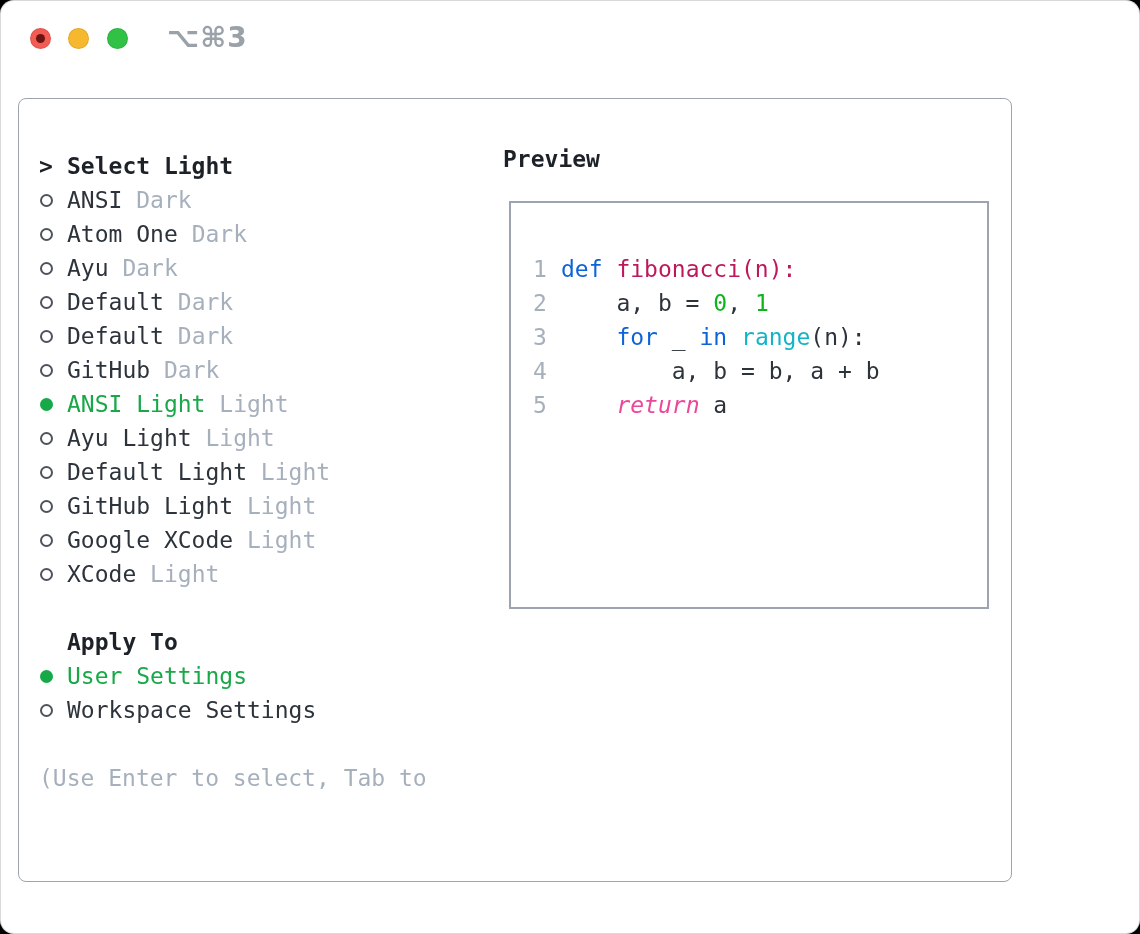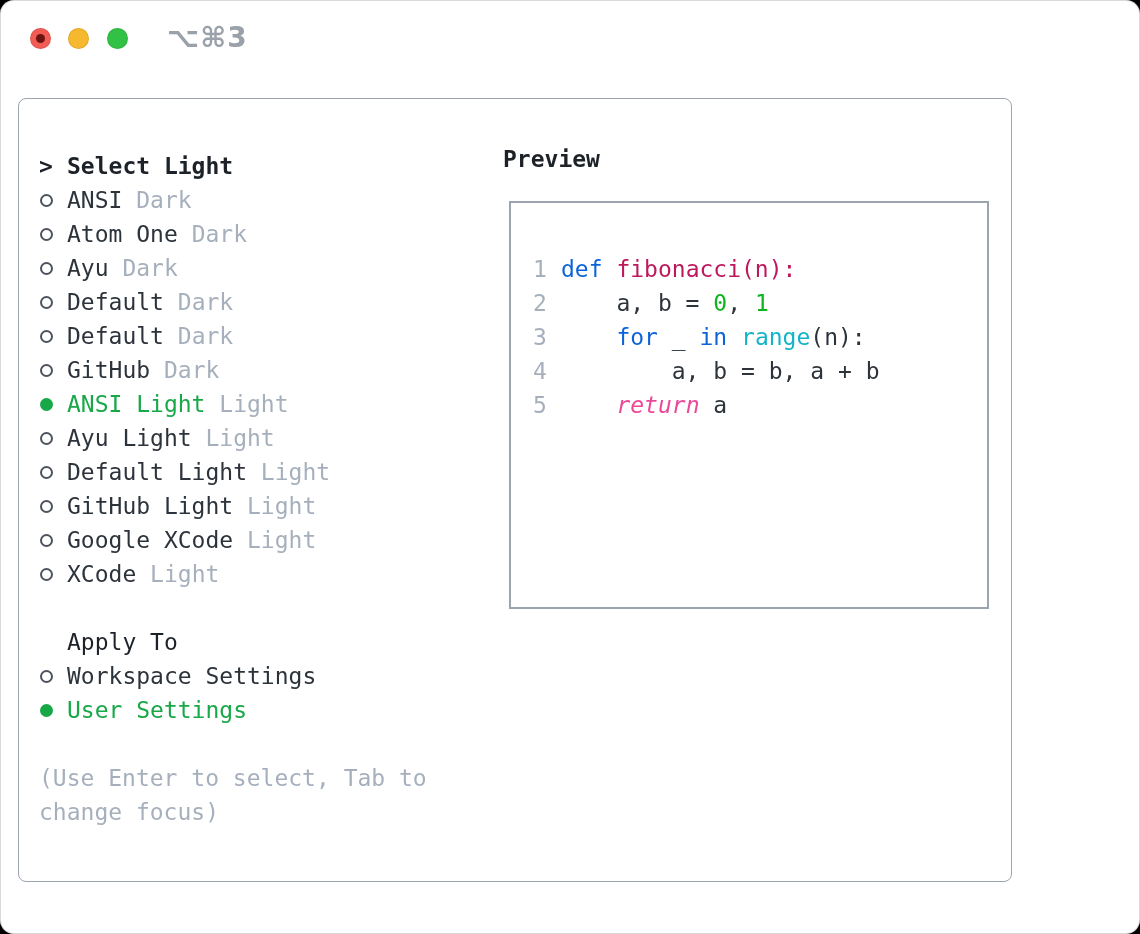--- a/index.html
+++ b/index.html
@@ -28,21 +28,21 @@
   }
   .left-col{position:absolute;left:20px;top:50px;}
   .row{height:34px;display:flex;align-items:center;white-space:pre;}
   .marker{display:inline-flex;width:28px;align-items:center;flex:none;}
   .caret,.title{font-weight:700;color:var(--heading);}
   .radio{width:13px;height:13px;border-radius:50%;border:2px solid var(--radio-ring);box-sizing:border-box;margin-left:1px;}
   .radio.sel{background:var(--green-ui);border-color:var(--green-ui);}
   .tname{color:var(--fg);}
   .tname.sel{color:var(--green-ui);}
   .tsuffix{color:var(--muted);}
-  .subtitle{color:var(--heading);}
+  .subtitle{color:var(--heading);font-weight:bold;}
   .help{color:var(--muted);}
   .spacer{height:34px;}
   
   .preview-title{position:absolute;left:484px;top:43px;height:34px;line-height:34px;font-weight:700;color:var(--heading);}
   .preview-box{
     position:absolute;left:490px;top:102px;width:480px;height:408px;
     border:2px solid var(--panel-border);box-sizing:border-box;
     padding:15px 0 0 22px;overflow:hidden;
   }
   .cline{height:34px;display:flex;align-items:center;white-space:pre;}
@@ -84,29 +84,28 @@
           <div class="row"><span class="marker"><span class="radio"></span></span><span class="tname">XCode</span><span class="tsuffix"> Light</span></div>
         </div>
 
       <div class="row spacer"></div>
 
       <div class="row">
         <span class="marker"></span>
         <span class="subtitle">Apply To</span>
       </div>
       <div id="apply-list">
+          <div class="row"><span class="marker"><span class="radio sel"></span></span><span class="tname sel">User Settings</span></div>
           <div class="row"><span class="marker"><span class="radio"></span></span><span class="tname">Workspace Settings</span></div>
-          <div class="row"><span class="marker"><span class="radio sel"></span></span><span class="tname sel">User Settings</span></div>
         </div>
 
       <div class="row spacer"></div>
 
       <div id="help-lines">
           <div class="row help">(Use Enter to select, Tab to</div>
-          <div class="row help">change focus)</div>
         </div>
     </div>
 
     <div class="preview-title">Preview</div>
 
     <div class="preview-box">
       <div class="cline spacer"></div>
       <div id="code-lines">
           <div class="cline"><span class="gutter">1</span><span style="color: rgb(13, 100, 217);">def</span><span style="color: #be185d; text-align: center;"> fibonacci(n):</span></div>
           <div class="cline"><span class="gutter">2</span><span style="color: rgb(45, 51, 59);">    a, b = </span><span style="color: rgb(13, 180, 30);">0</span><span style="color: rgb(45, 51, 59);">, </span><span style="color: rgb(13, 180, 30);">1</span></div>

